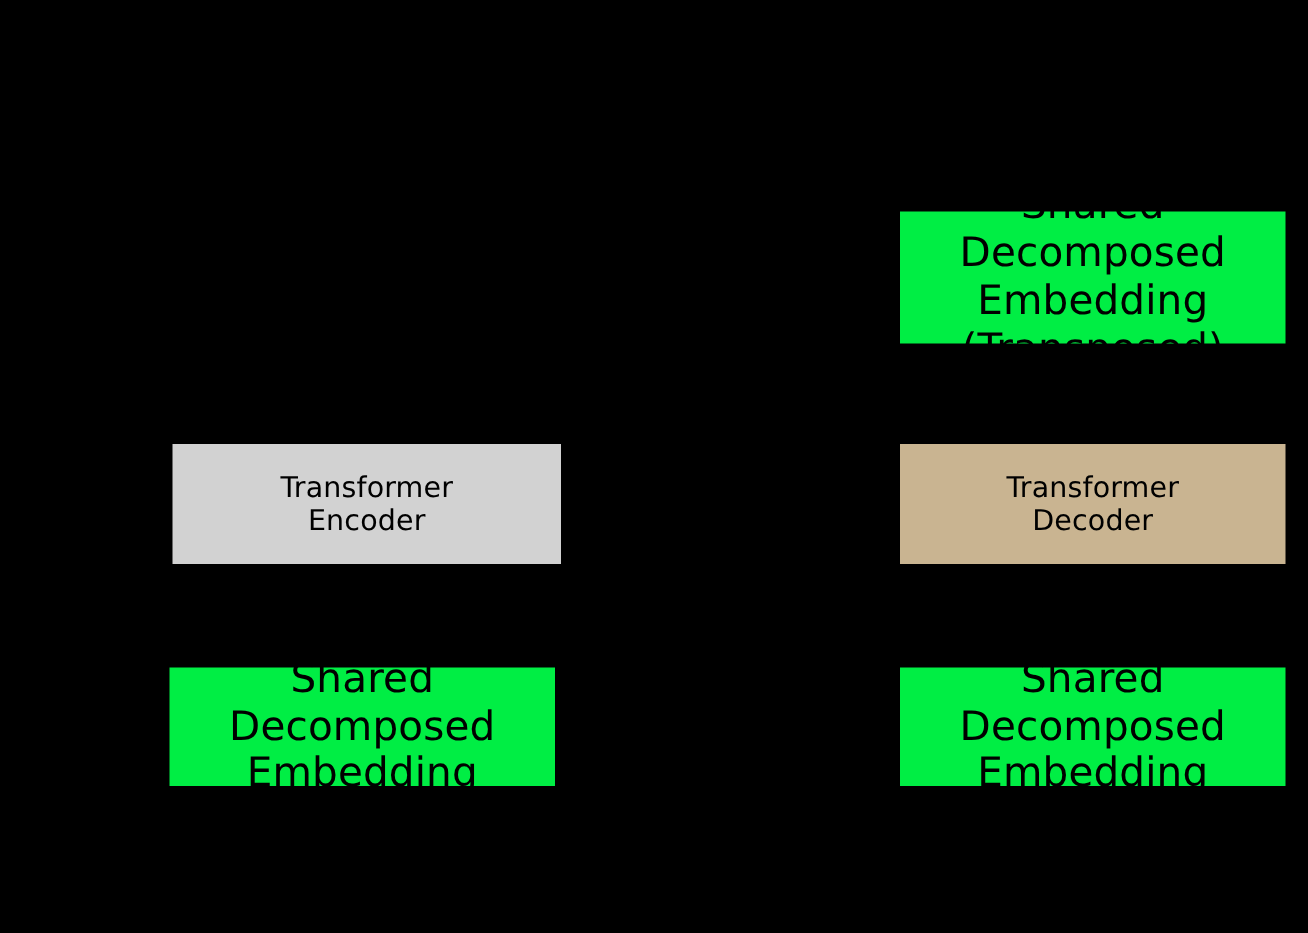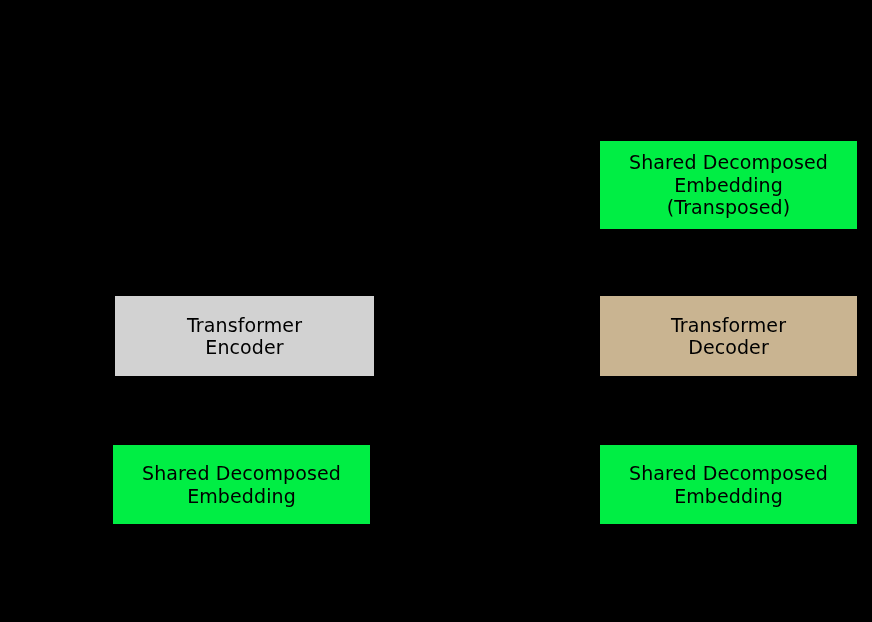--- a/index.html
+++ b/index.html
@@ -22,21 +22,21 @@
     align-items: center;
     justify-content: center;
     text-align: center;
     color: #000000;
     line-height: 1.18;
     white-space: pre-line;
     letter-spacing: 0.1px;
   }
   .node-embed {
     background: #00ee44;
-    font-size: 19px;
+    font-size: 27px;
   }
   .node-encoder {
     background: #d2d2d2;
     font-size: 19px;
   }
   .node-decoder {
     background: #c9b491;
     font-size: 19px;
   }
   

